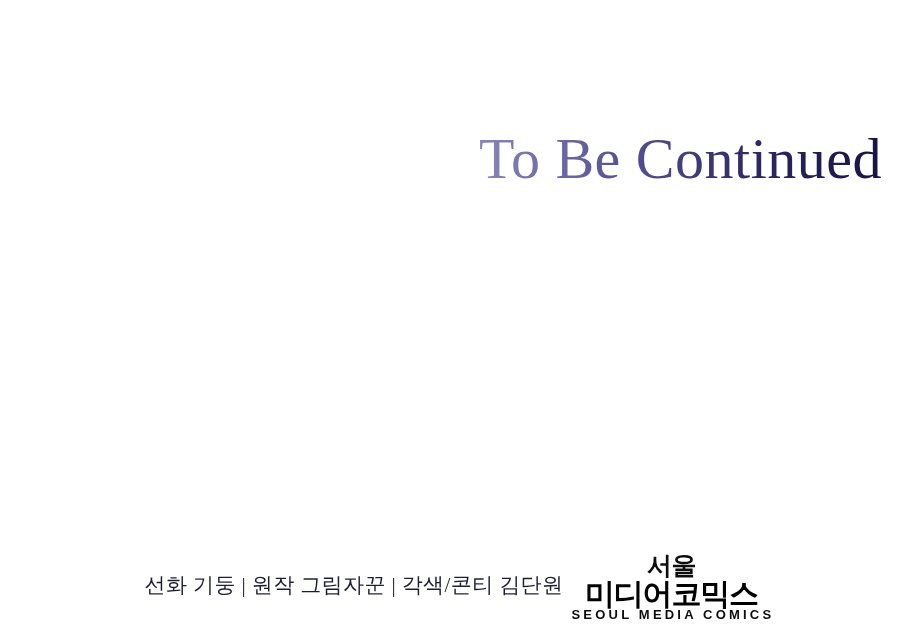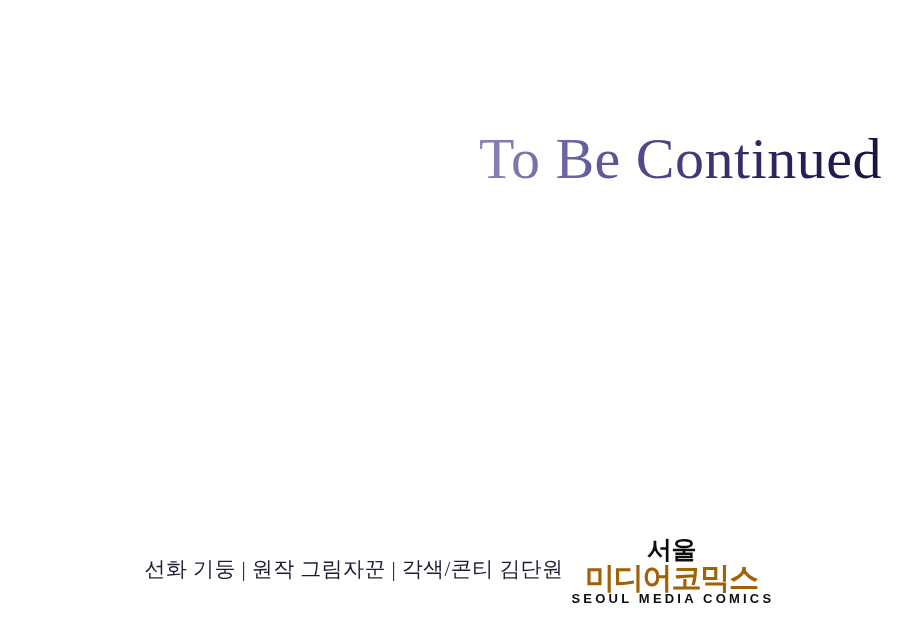--- a/index.html
+++ b/index.html
@@ -54,21 +54,21 @@
     background-clip: text;
     color: transparent;
     -webkit-text-fill-color: transparent;
   }
 
   
   .footer {
     position: absolute;
     left: 0;
     right: 0;
-    bottom: 24px;
+    bottom: 8px;
     height: 92px;
     display: flex;
     align-items: center;
     justify-content: center;
     gap: 14px;
   }
 
   .credits {
     display: flex;
     flex-direction: column;
@@ -103,21 +103,21 @@
     line-height: 26px;
     letter-spacing: -0.6px;
     color: #0d0d0d;
   }
   .logo-line2 {
     font-family: "Liberation Sans", "DejaVu Sans", sans-serif;
     font-weight: 700;
     font-size: 30px;
     line-height: 31px;
     letter-spacing: -1.2px;
-    color: #a16207;
+    color: #000000;
     white-space: nowrap;
   }
   .logo-sub {
     font-family: "Liberation Sans", "DejaVu Sans", sans-serif;
     font-weight: 700;
     font-size: 13px;
     line-height: 10px;
     letter-spacing: 3.2px;
     color: #0d0d0d;
     white-space: nowrap;

